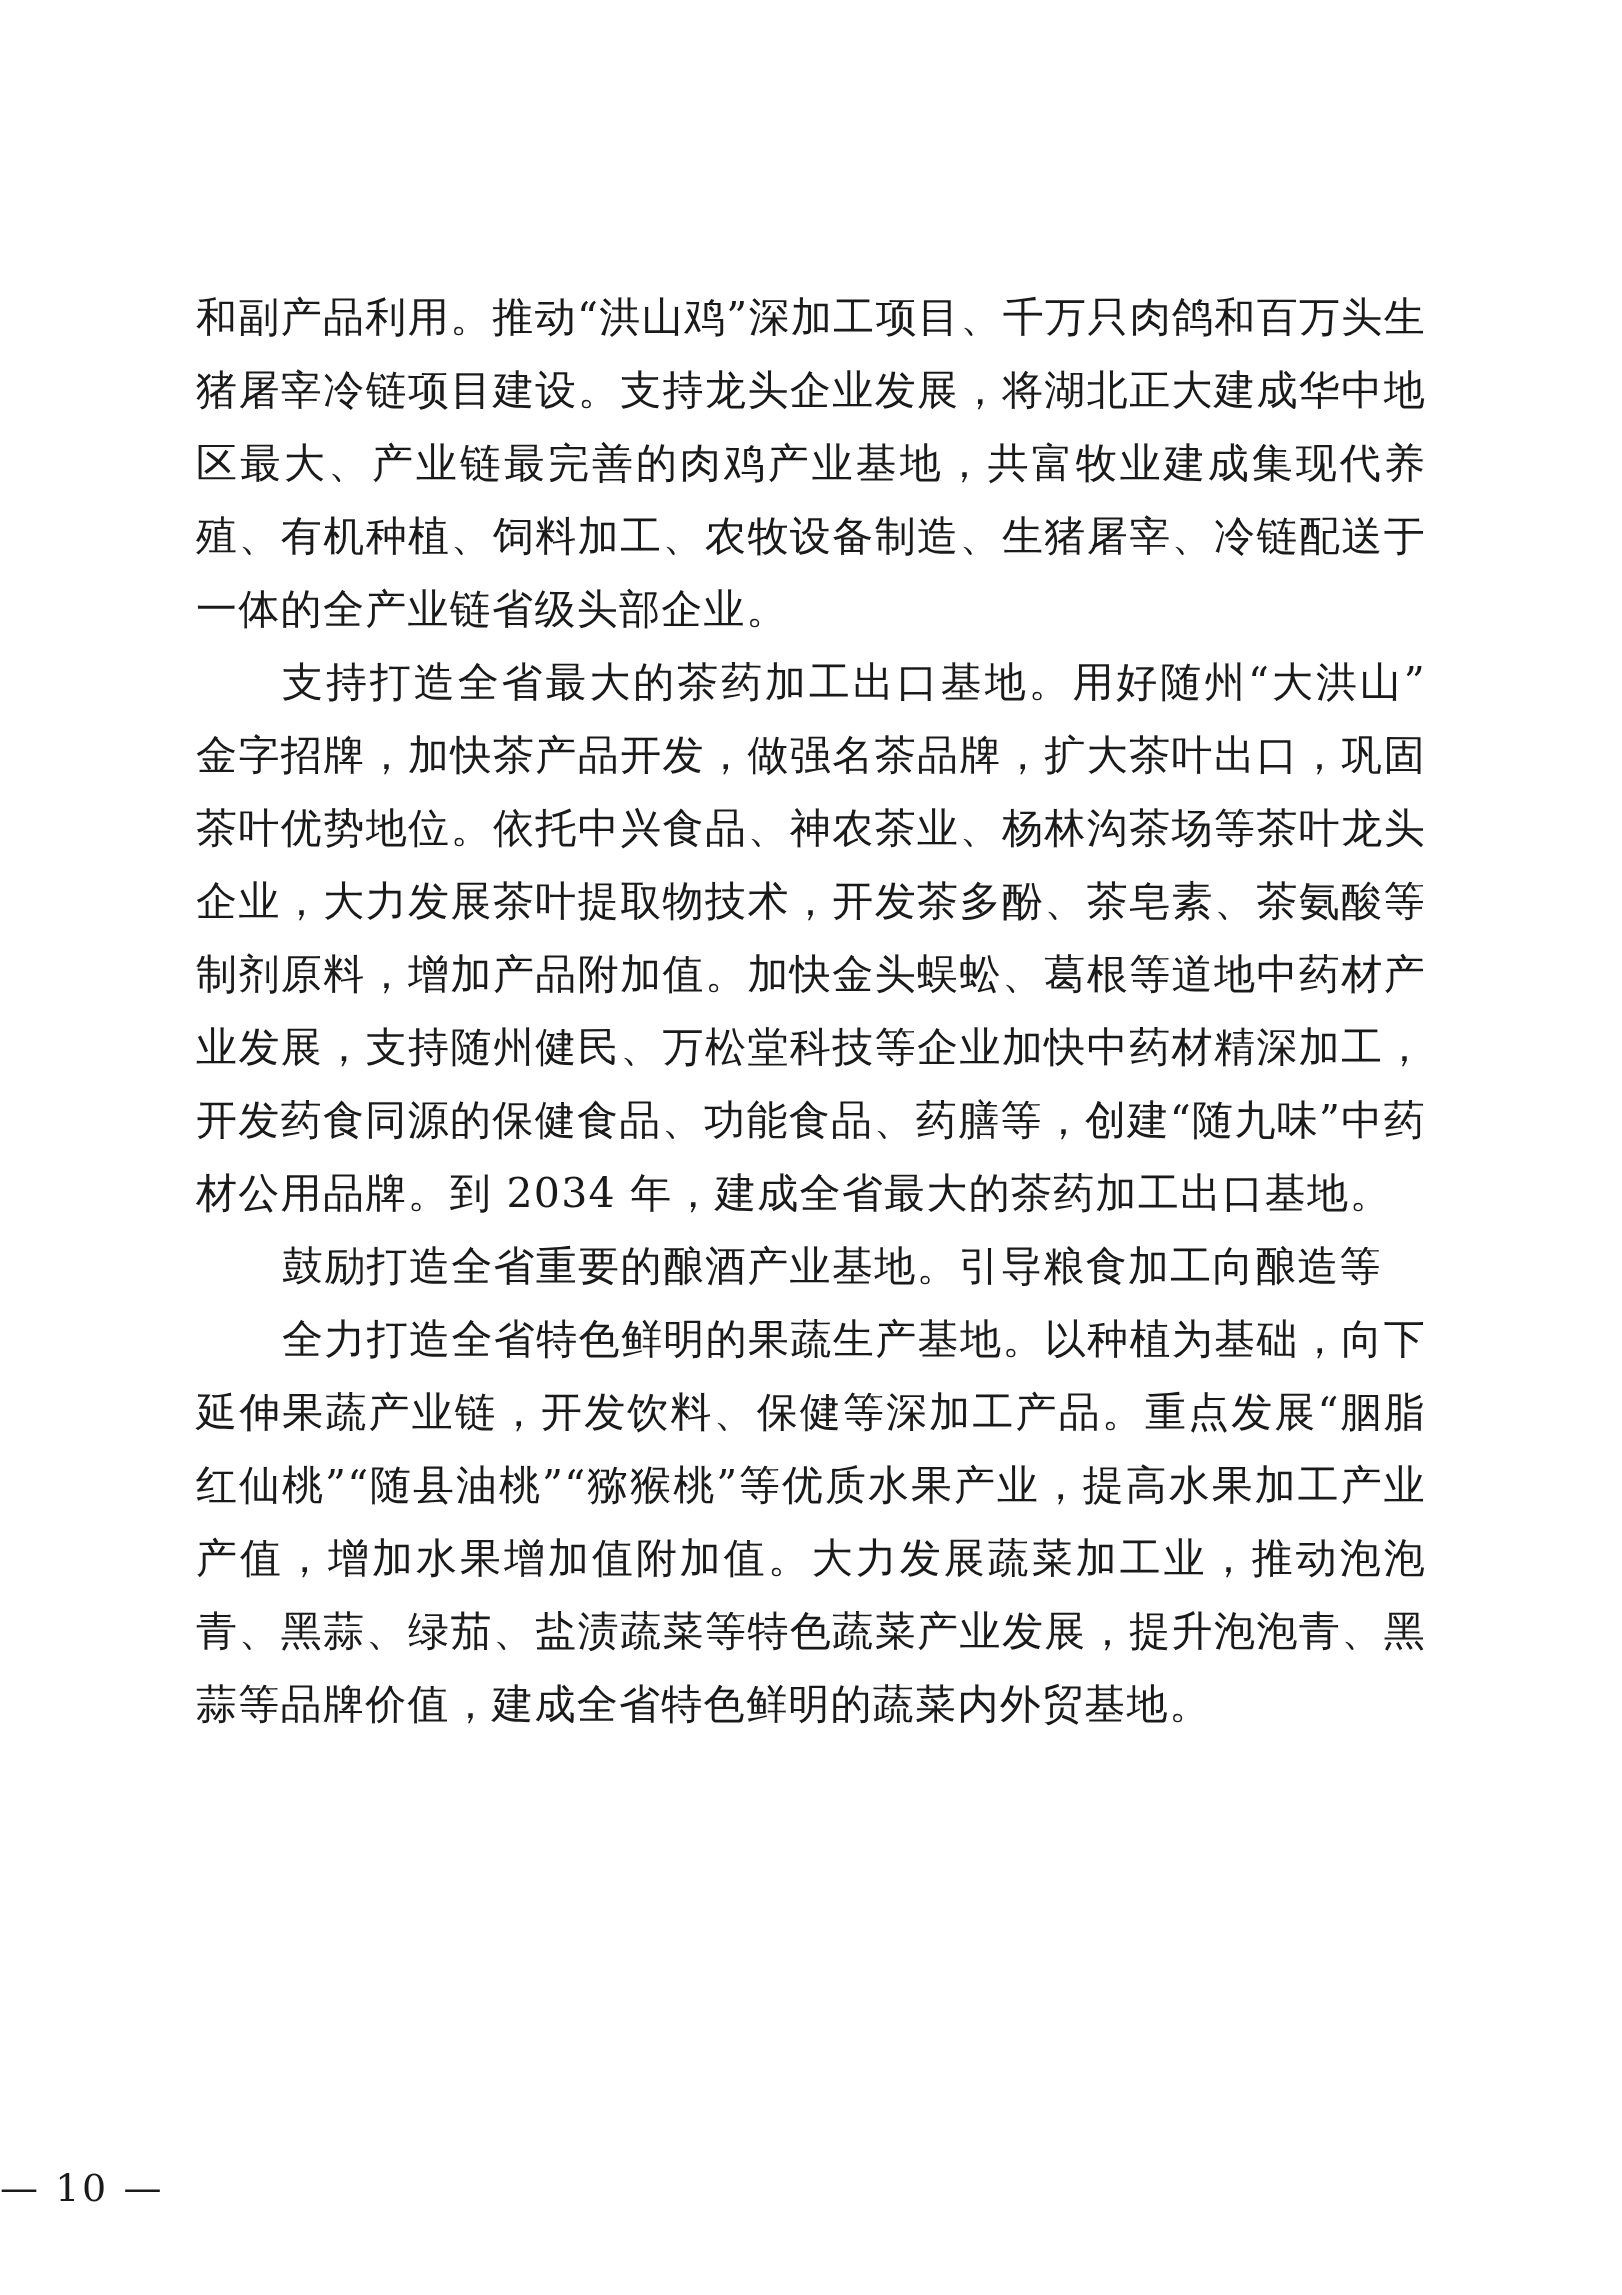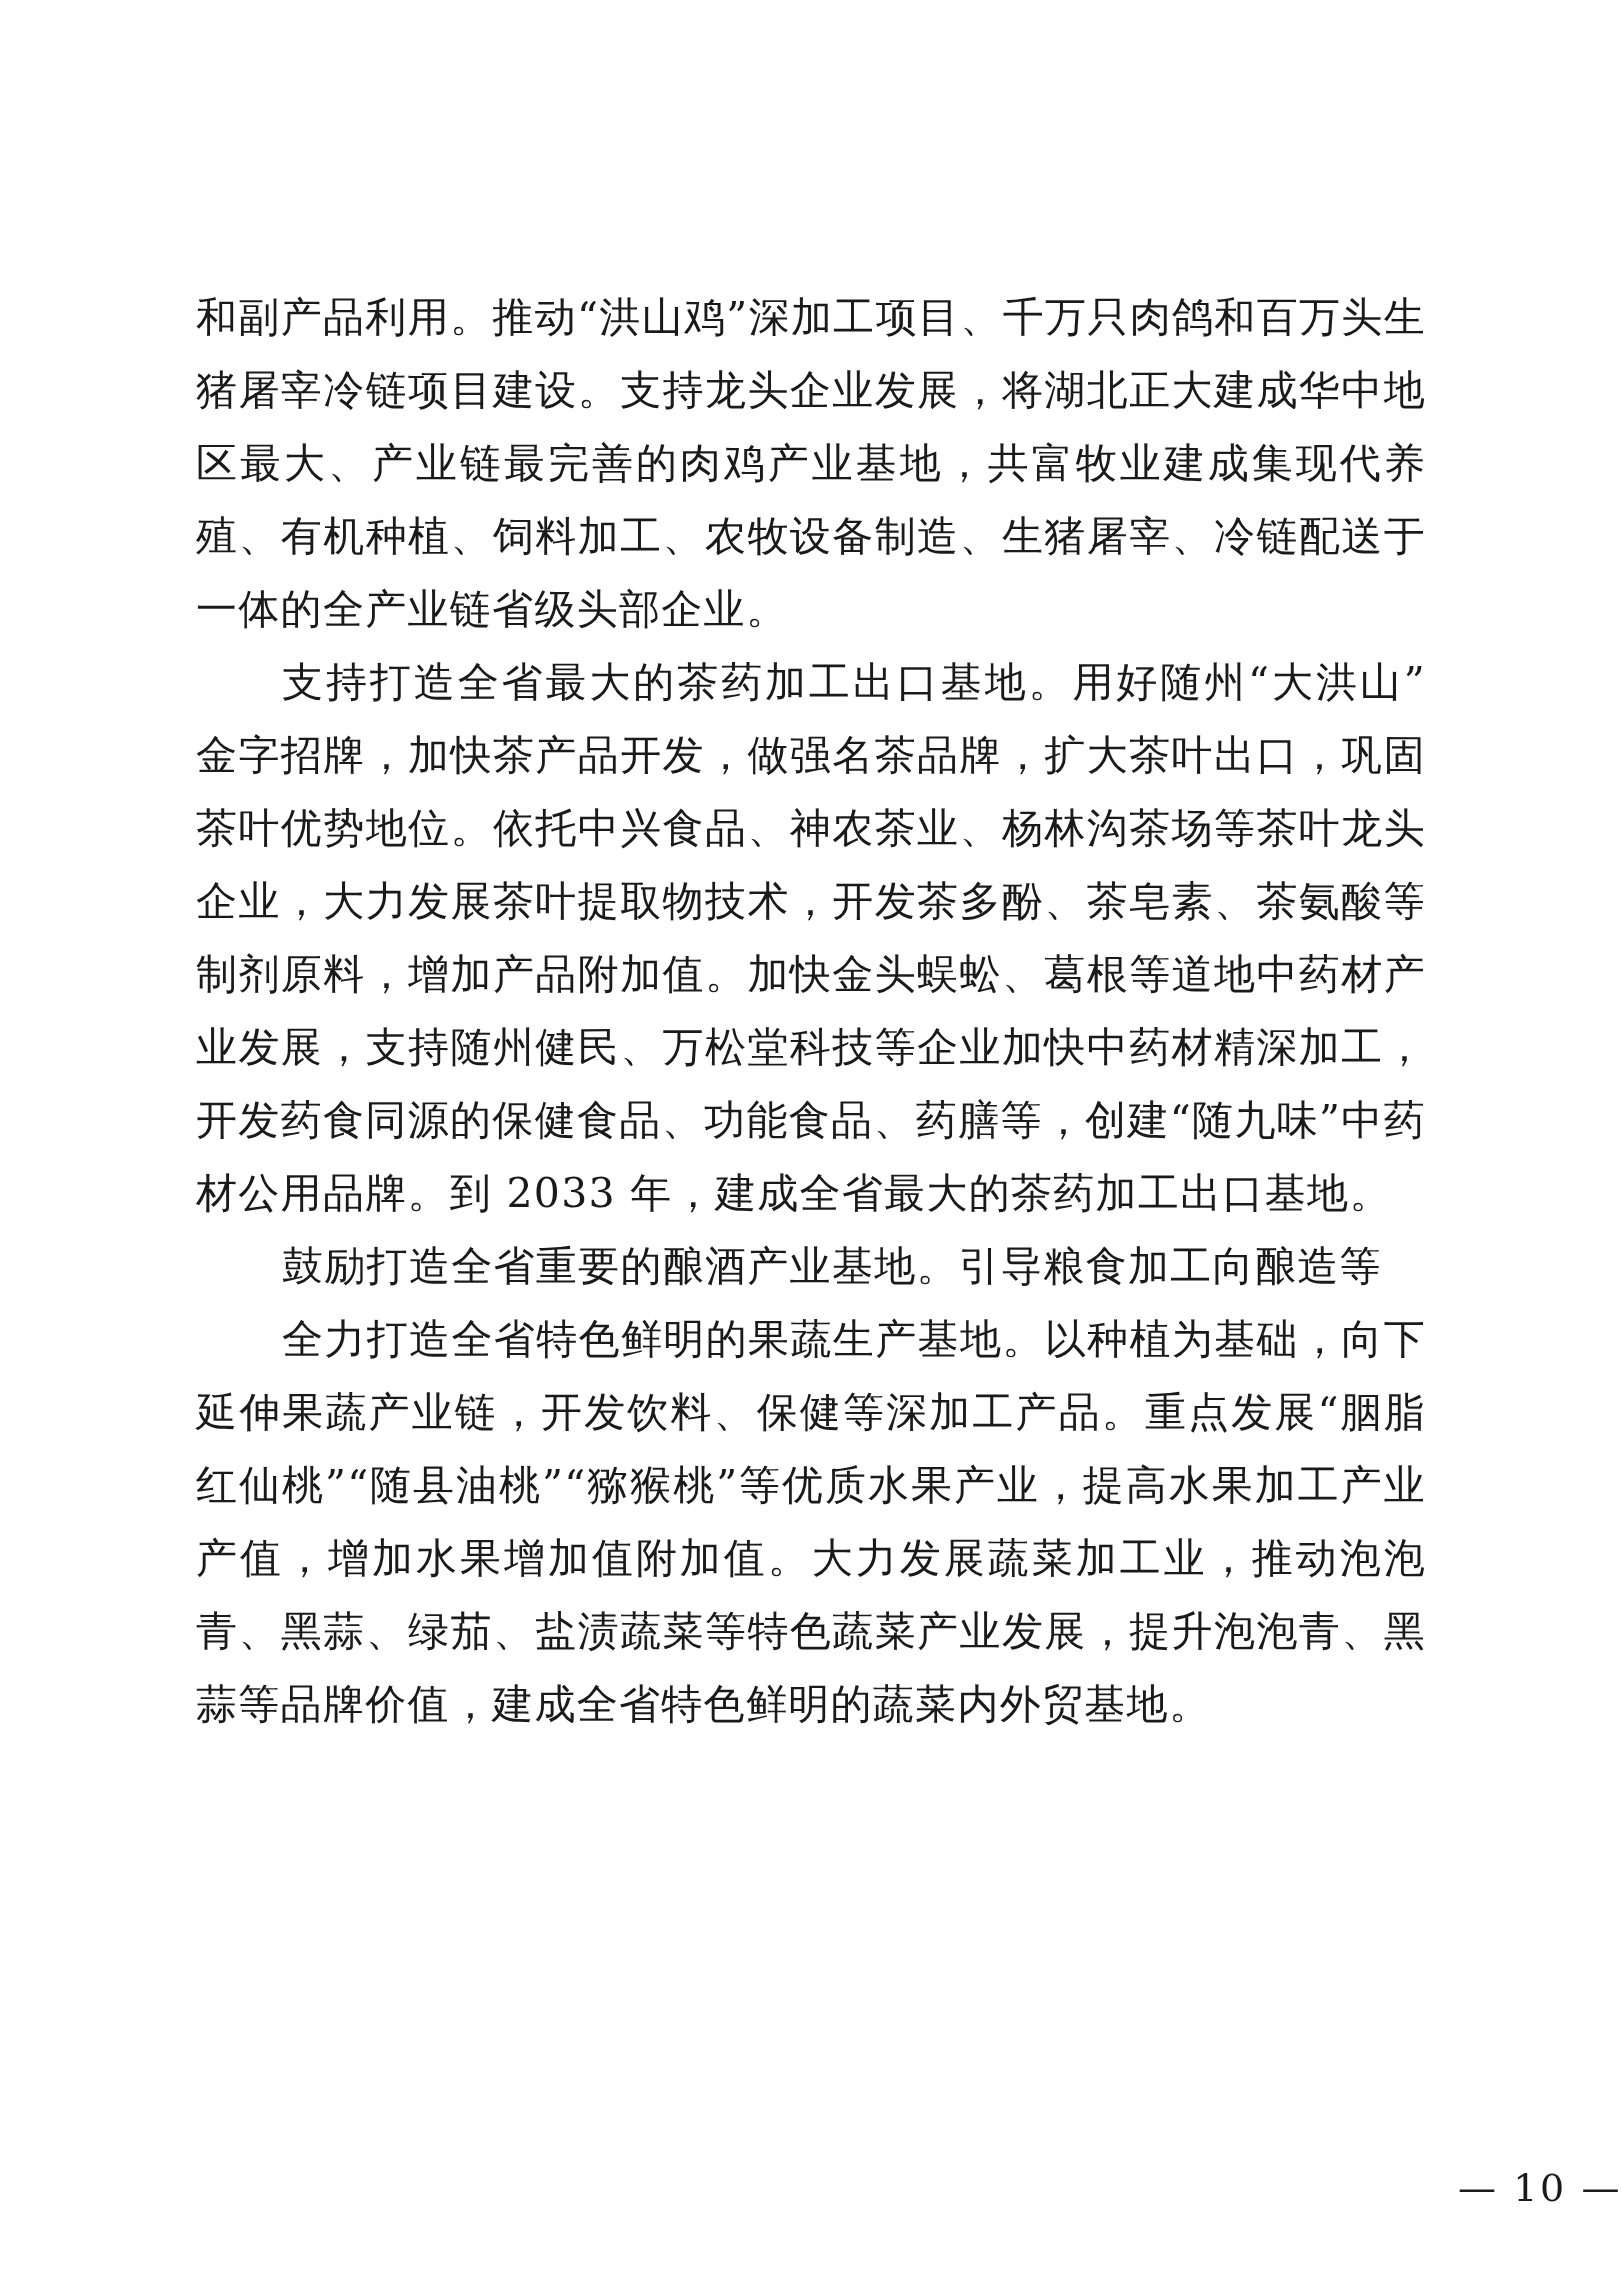--- a/index.html
+++ b/index.html
@@ -35,35 +35,35 @@
     text-indent: 0;
   }
   .para.indent {
     text-indent: 86px;
   }
   .page-number {
     position: absolute;
     left: 0;
     right: 0;
     bottom: 85px;
-    text-align: right;
+    text-align: left;
     font-size: 38px;
     letter-spacing: 2.6px;
     font-family: "DejaVu Serif", "Liberation Serif", serif;
     color: #1a1a1a;
   }
 </style>
 </head>
 <body>
 
 <div class="page">
 
   <div class="body-text">
     <p class="para">和副产品利用。推动“洪山鸡”深加工项目、千万只肉鸽和百万头生猪屠宰冷链项目建设。支持龙头企业发展，将湖北正大建成华中地区最大、产业链最完善的肉鸡产业基地，共富牧业建成集现代养殖、有机种植、饲料加工、农牧设备制造、生猪屠宰、冷链配送于一体的全产业链省级头部企业。</p>
-    <p class="para indent">支持打造全省最大的茶药加工出口基地。用好随州“大洪山”金字招牌，加快茶产品开发，做强名茶品牌，扩大茶叶出口，巩固茶叶优势地位。依托中兴食品、神农茶业、杨林沟茶场等茶叶龙头企业，大力发展茶叶提取物技术，开发茶多酚、茶皂素、茶氨酸等制剂原料，增加产品附加值。加快金头蜈蚣、葛根等道地中药材产业发展，支持随州健民、万松堂科技等企业加快中药材精深加工，开发药食同源的保健食品、功能食品、药膳等，创建“随九味”中药材公用品牌。到 2033 年，建成全省最大的茶药加工出口基地。</p>
+    <p class="para indent">支持打造全省最大的茶药加工出口基地。用好随州“大洪山”金字招牌，加快茶产品开发，做强名茶品牌，扩大茶叶出口，巩固茶叶优势地位。依托中兴食品、神农茶业、杨林沟茶场等茶叶龙头企业，大力发展茶叶提取物技术，开发茶多酚、茶皂素、茶氨酸等制剂原料，增加产品附加值。加快金头蜈蚣、葛根等道地中药材产业发展，支持随州健民、万松堂科技等企业加快中药材精深加工，开发药食同源的保健食品、功能食品、药膳等，创建“随九味”中药材公用品牌。到 2034 年，建成全省最大的茶药加工出口基地。</p>
     <p class="para indent">鼓励打造全省重要的酿酒产业基地。引导粮食加工向酿造等</p>
     <p class="para indent">全力打造全省特色鲜明的果蔬生产基地。以种植为基础，向下延伸果蔬产业链，开发饮料、保健等深加工产品。重点发展“胭脂红仙桃”“随县油桃”“猕猴桃”等优质水果产业，提高水果加工产业产值，增加水果增加值附加值。大力发展蔬菜加工业，推动泡泡青、黑蒜、绿茄、盐渍蔬菜等特色蔬菜产业发展，提升泡泡青、黑蒜等品牌价值，建成全省特色鲜明的蔬菜内外贸基地。</p>
   </div>
 
   <div class="page-number">— 10 —</div>
 
 </div>
 
 
 </body></html>

